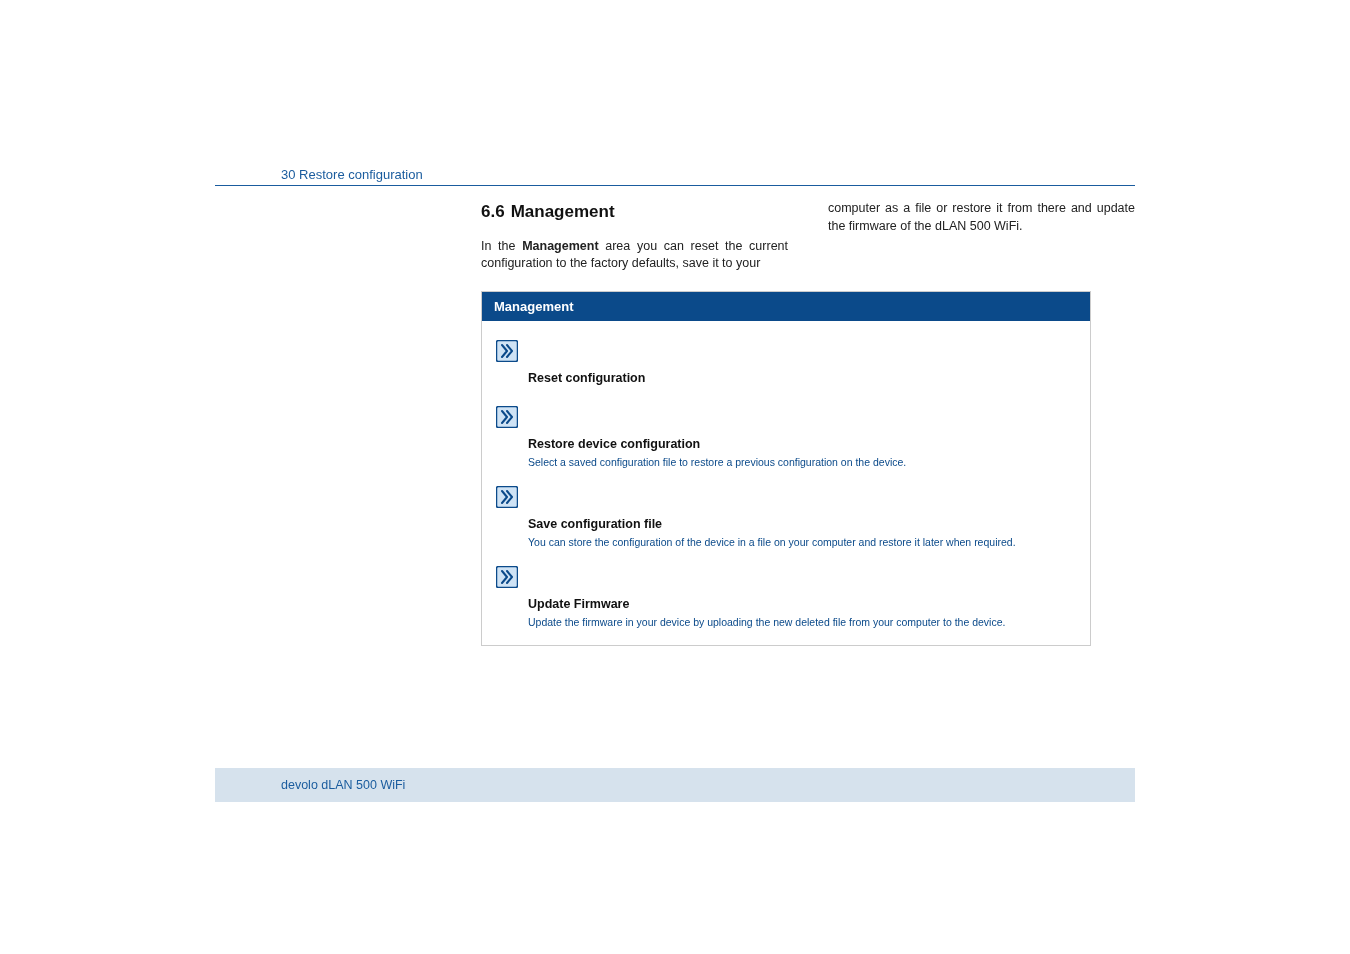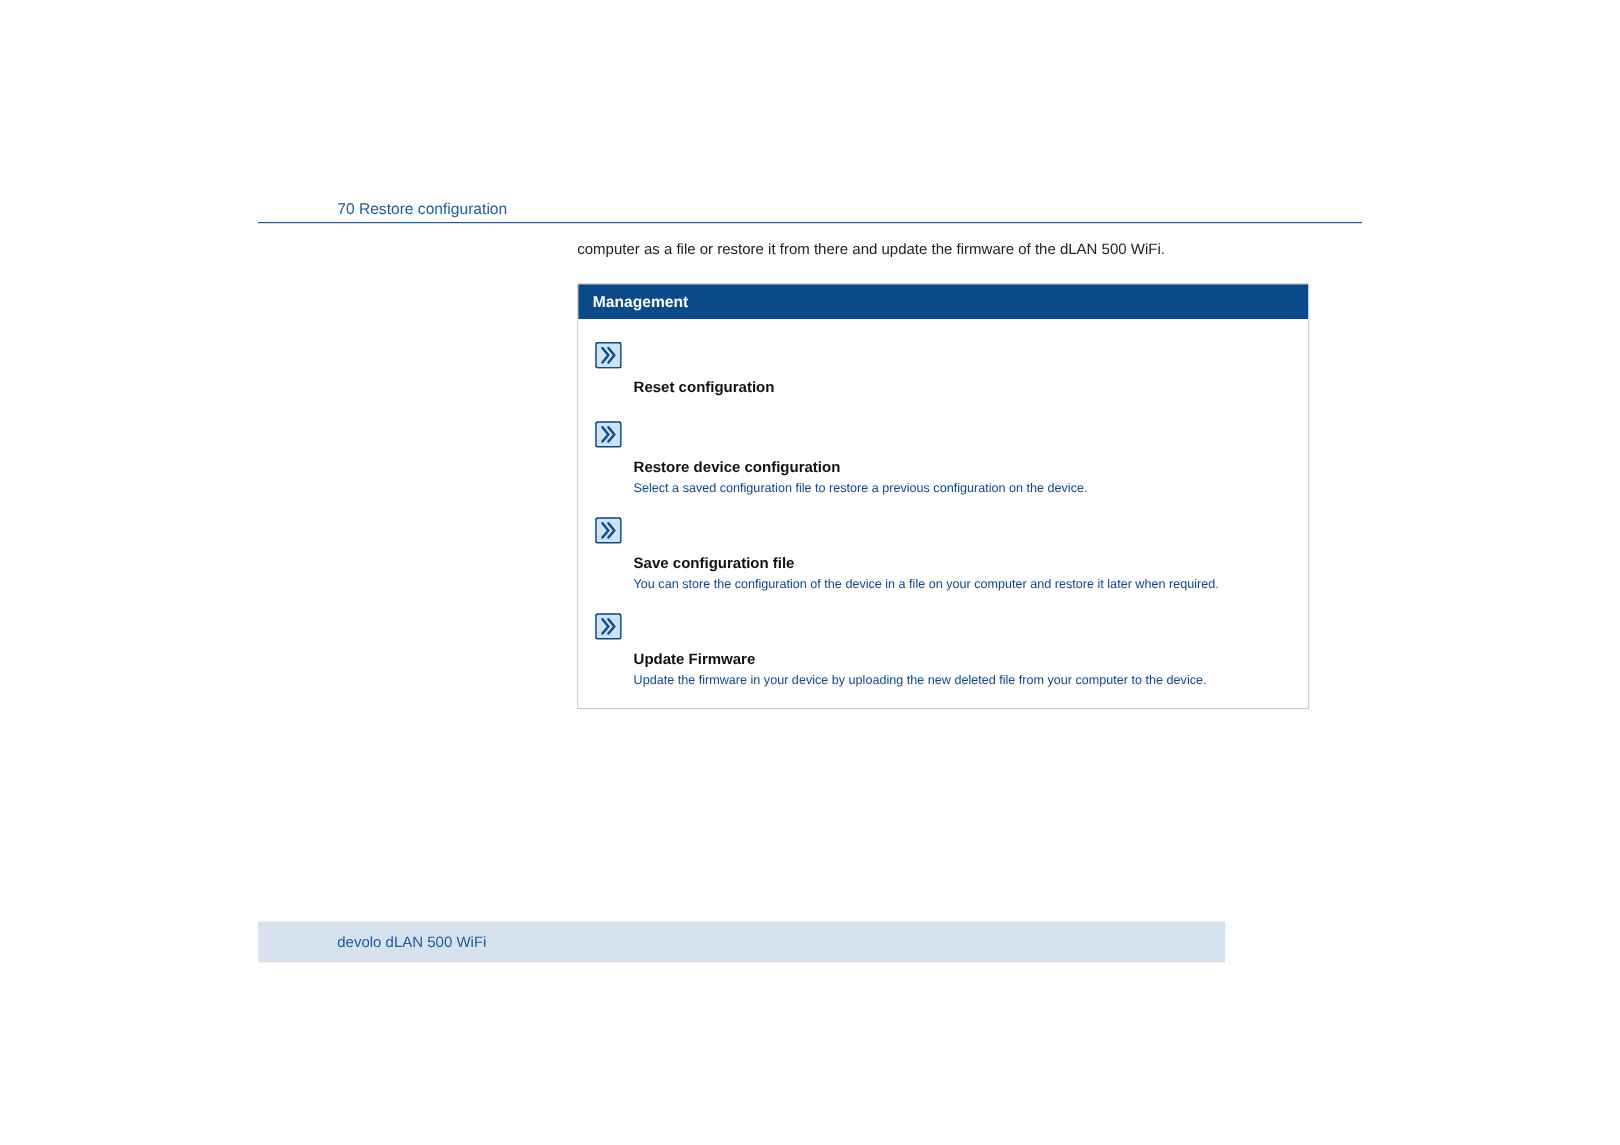--- a/index.html
+++ b/index.html
@@ -87,42 +87,50 @@
   }
   .item-desc {
     font-size: 10.5px;
     color: #0b4a8a;
     line-height: 1.35;
   }
   .footer {
     position: absolute;
     left: 215px;
     top: 768px;
-    width: 806px;
+    width: 920px;
     background: #d6e2ed;
     padding: 10px 0 10px 66px;
     color: #1a5c9e;
     font-size: 12.5px;
   }
 </style>
 </head>
 <body>
 
 <div class="page">
 
   <div class="header-line">
     <span class="header-text">
-      <span>70</span>
+      <span>30</span>
       <span>Restore configuration</span>
     </span>
   </div>
 
   <div class="content">
 
     <div class="two-col">
+      <div class="col">
+        <div class="section-heading">
+          <span class="num">6.6</span><span>Management</span>
+        </div>
+        <p>
+          <span>In the </span><span class="bold">Management</span><span> area you can reset the current configuration to the factory defaults, save it to your</span>
+        </p>
+      </div>
       <div class="col">
         <p>computer as a file or restore it from there and update the firmware of the dLAN 500 WiFi.</p>
       </div>
     </div>
 
     <div class="panel">
       <div class="panel-header">Management</div>
       <div class="panel-body">
 
         <div class="item">

